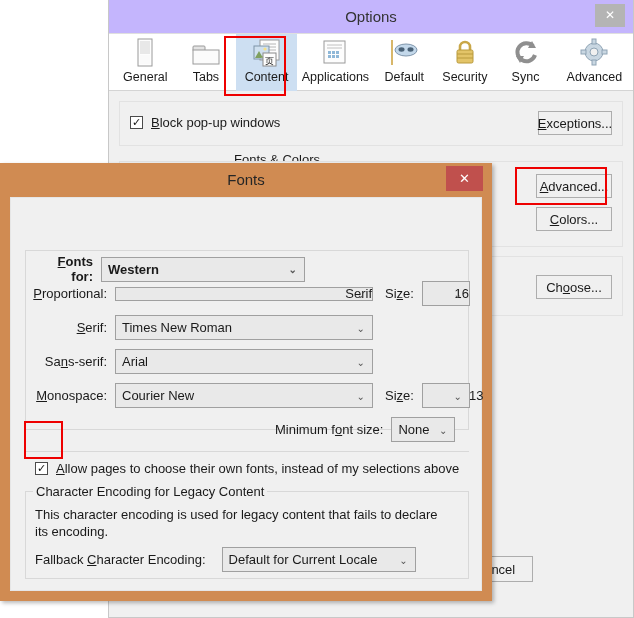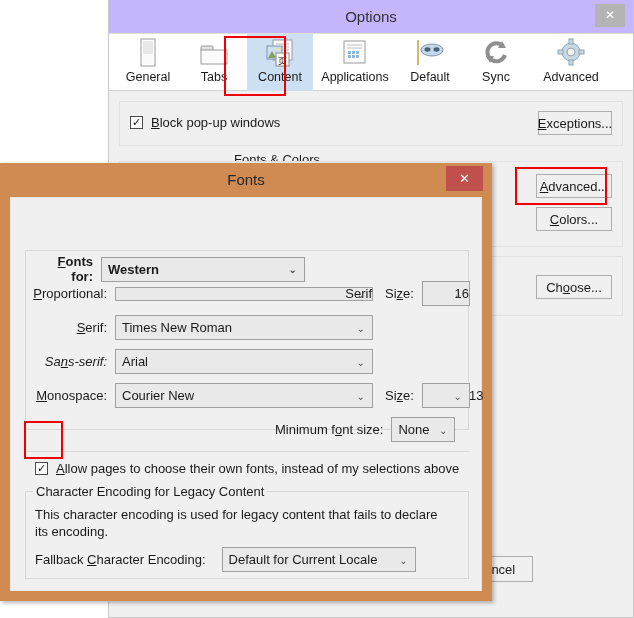--- a/index.html
+++ b/index.html
@@ -196,20 +196,31 @@
           <svg width="32" height="30" viewBox="0 0 32 30">
             <rect x="3" y="2" width="2" height="25" fill="#d8b76a"></rect>
             <ellipse cx="18" cy="12" rx="11" ry="6" fill="#c3d8ea" stroke="#7e95ab"></ellipse>
             <ellipse cx="13.5" cy="11.5" rx="3" ry="2.2" fill="#4a6277"></ellipse>
             <ellipse cx="22.5" cy="11.5" rx="3" ry="2.2" fill="#4a6277"></ellipse>
           </svg>
         </div>
         <div class="tab-label">Default</div>
       </div>
 
+      <div class="tab-item">
+        <div class="tab-icon">
+          <svg width="26" height="30" viewBox="0 0 26 30">
+            <path d="M8 13 V9 a5 5 0 0 1 10 0 v4" fill="none" stroke="#c9a748" stroke-width="2.6"></path>
+            <rect x="5" y="12" width="16" height="13" rx="1.5" fill="#e3c468" stroke="#b99a3d"></rect>
+            <line x1="5" y1="16" x2="21" y2="16" stroke="#b99a3d"></line>
+            <line x1="5" y1="20" x2="21" y2="20" stroke="#b99a3d"></line>
+          </svg>
+        </div>
+        <div class="tab-label">Security</div>
+      </div>
 
       <div class="tab-item">
         <div class="tab-icon">
           <svg width="28" height="30" viewBox="0 0 28 30">
             <path d="M21 8 a9 9 0 1 0 2 9" fill="none" stroke="#8f8f8f" stroke-width="4"></path>
             <polygon points="20,3 24,10 16,10" fill="#8f8f8f"></polygon>
             <polygon points="8,25 4,18 12,18" fill="#8f8f8f"></polygon>
           </svg>
         </div>
         <div class="tab-label">Sync</div>
@@ -302,21 +313,21 @@
 
       <div class="row" style="left:14px; top:117px;">
         <span class="rlabel" style="width:82px;"><u>S</u>erif:</span>
         <div class="combo" style="margin-left:8px; width:258px; height:25px;">
           <span>Times New Roman</span>
           <span class="chev">⌄</span>
         </div>
       </div>
 
       <div class="row" style="left:14px; top:151px;">
-        <span class="rlabel" style="width:82px;font-style:italic;">Sa<u>n</u>s-serif:</span>
+        <span class="rlabel" style="width:82px;">Sa<u>n</u>s-serif:</span>
         <div class="combo" style="margin-left:8px; width:258px; height:25px;">
           <span>Arial</span>
           <span class="chev">⌄</span>
         </div>
       </div>
 
       <div class="row" style="left:14px; top:185px;">
         <span class="rlabel" style="width:82px;"><u>M</u>onospace:</span>
         <div class="combo" style="margin-left:8px; width:258px; height:25px;">
           <span>Courier New</span>

